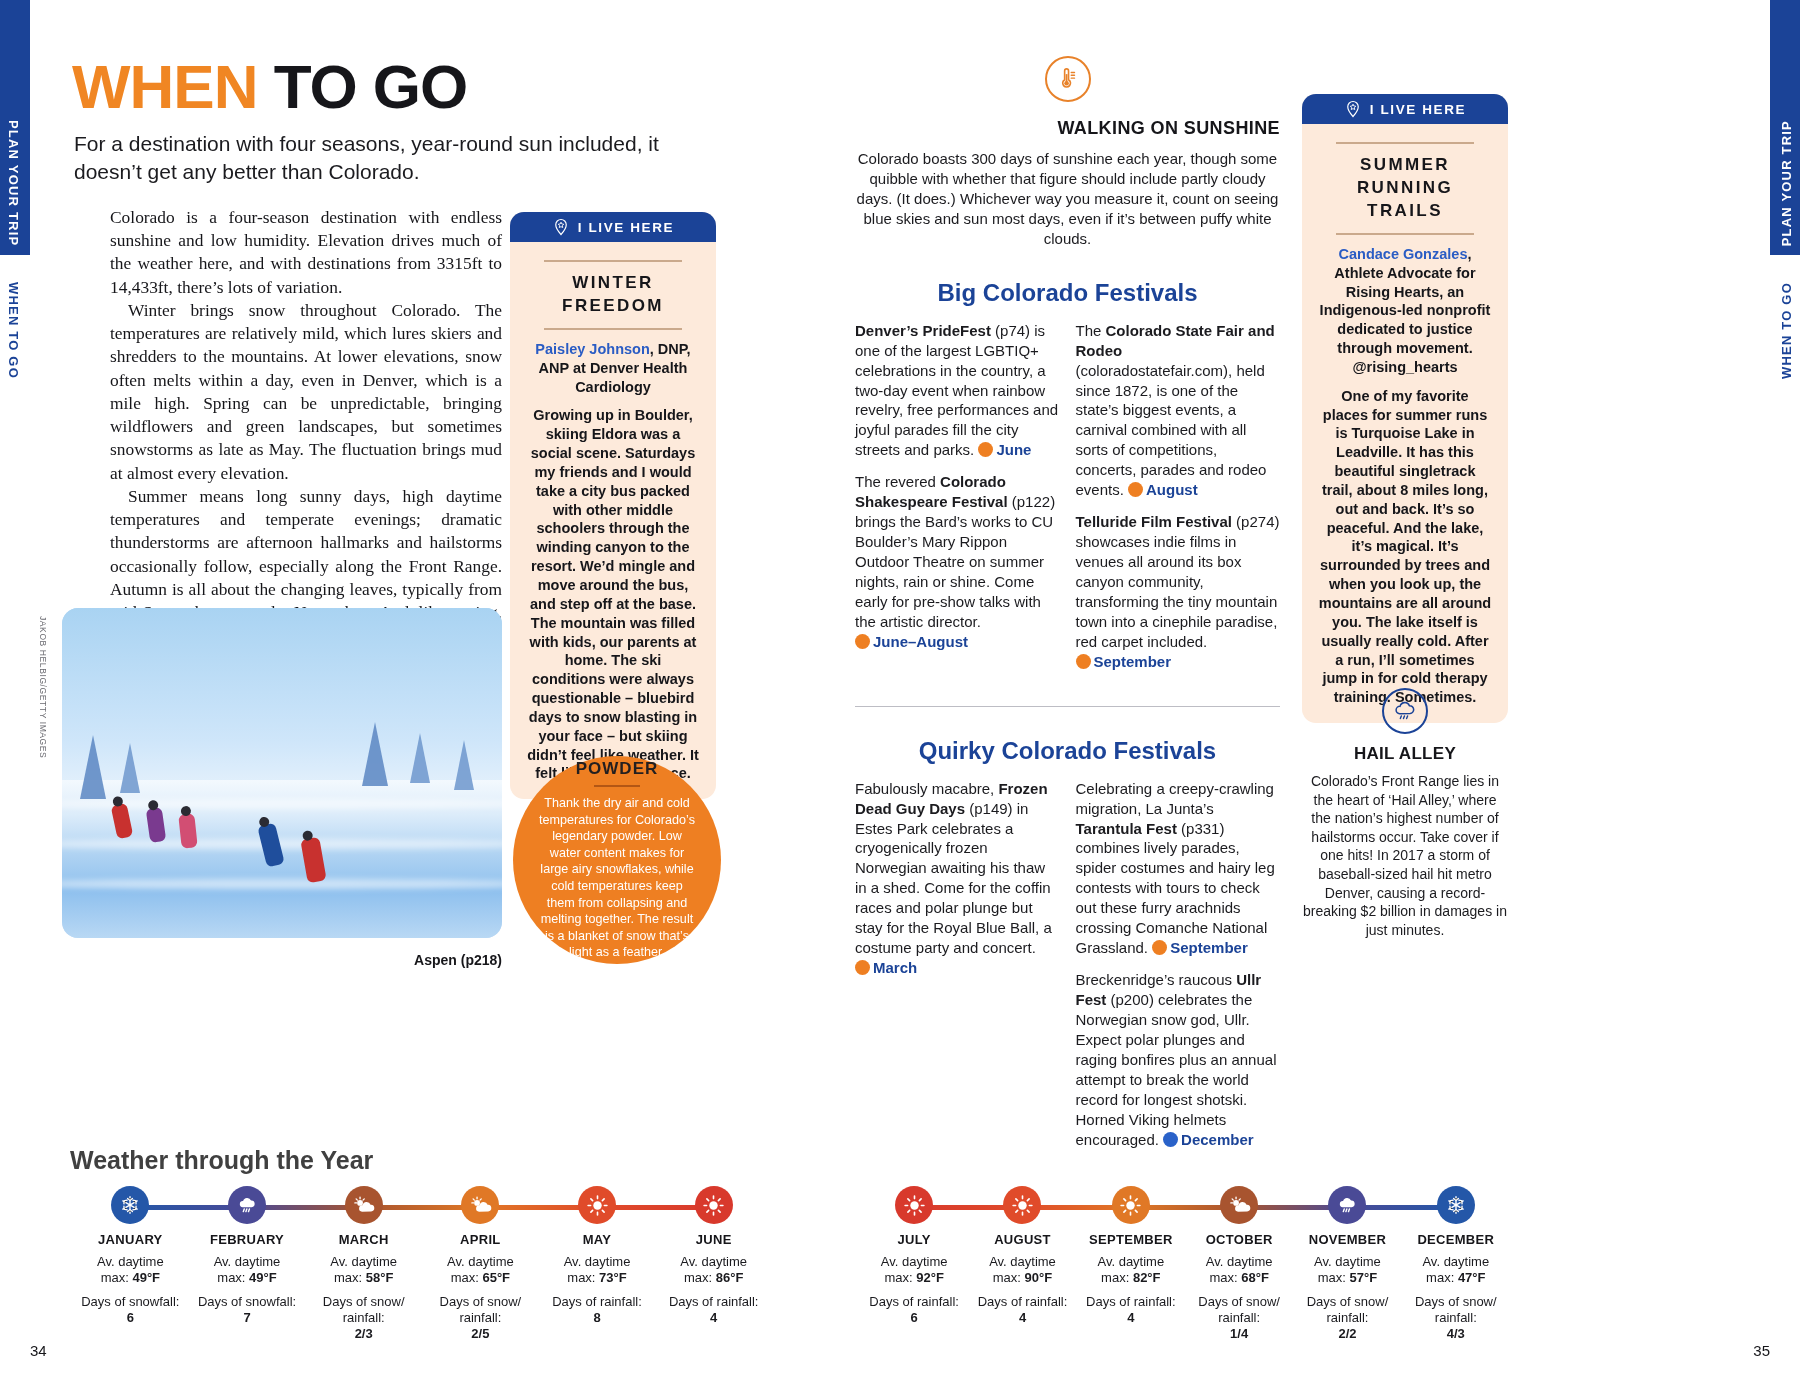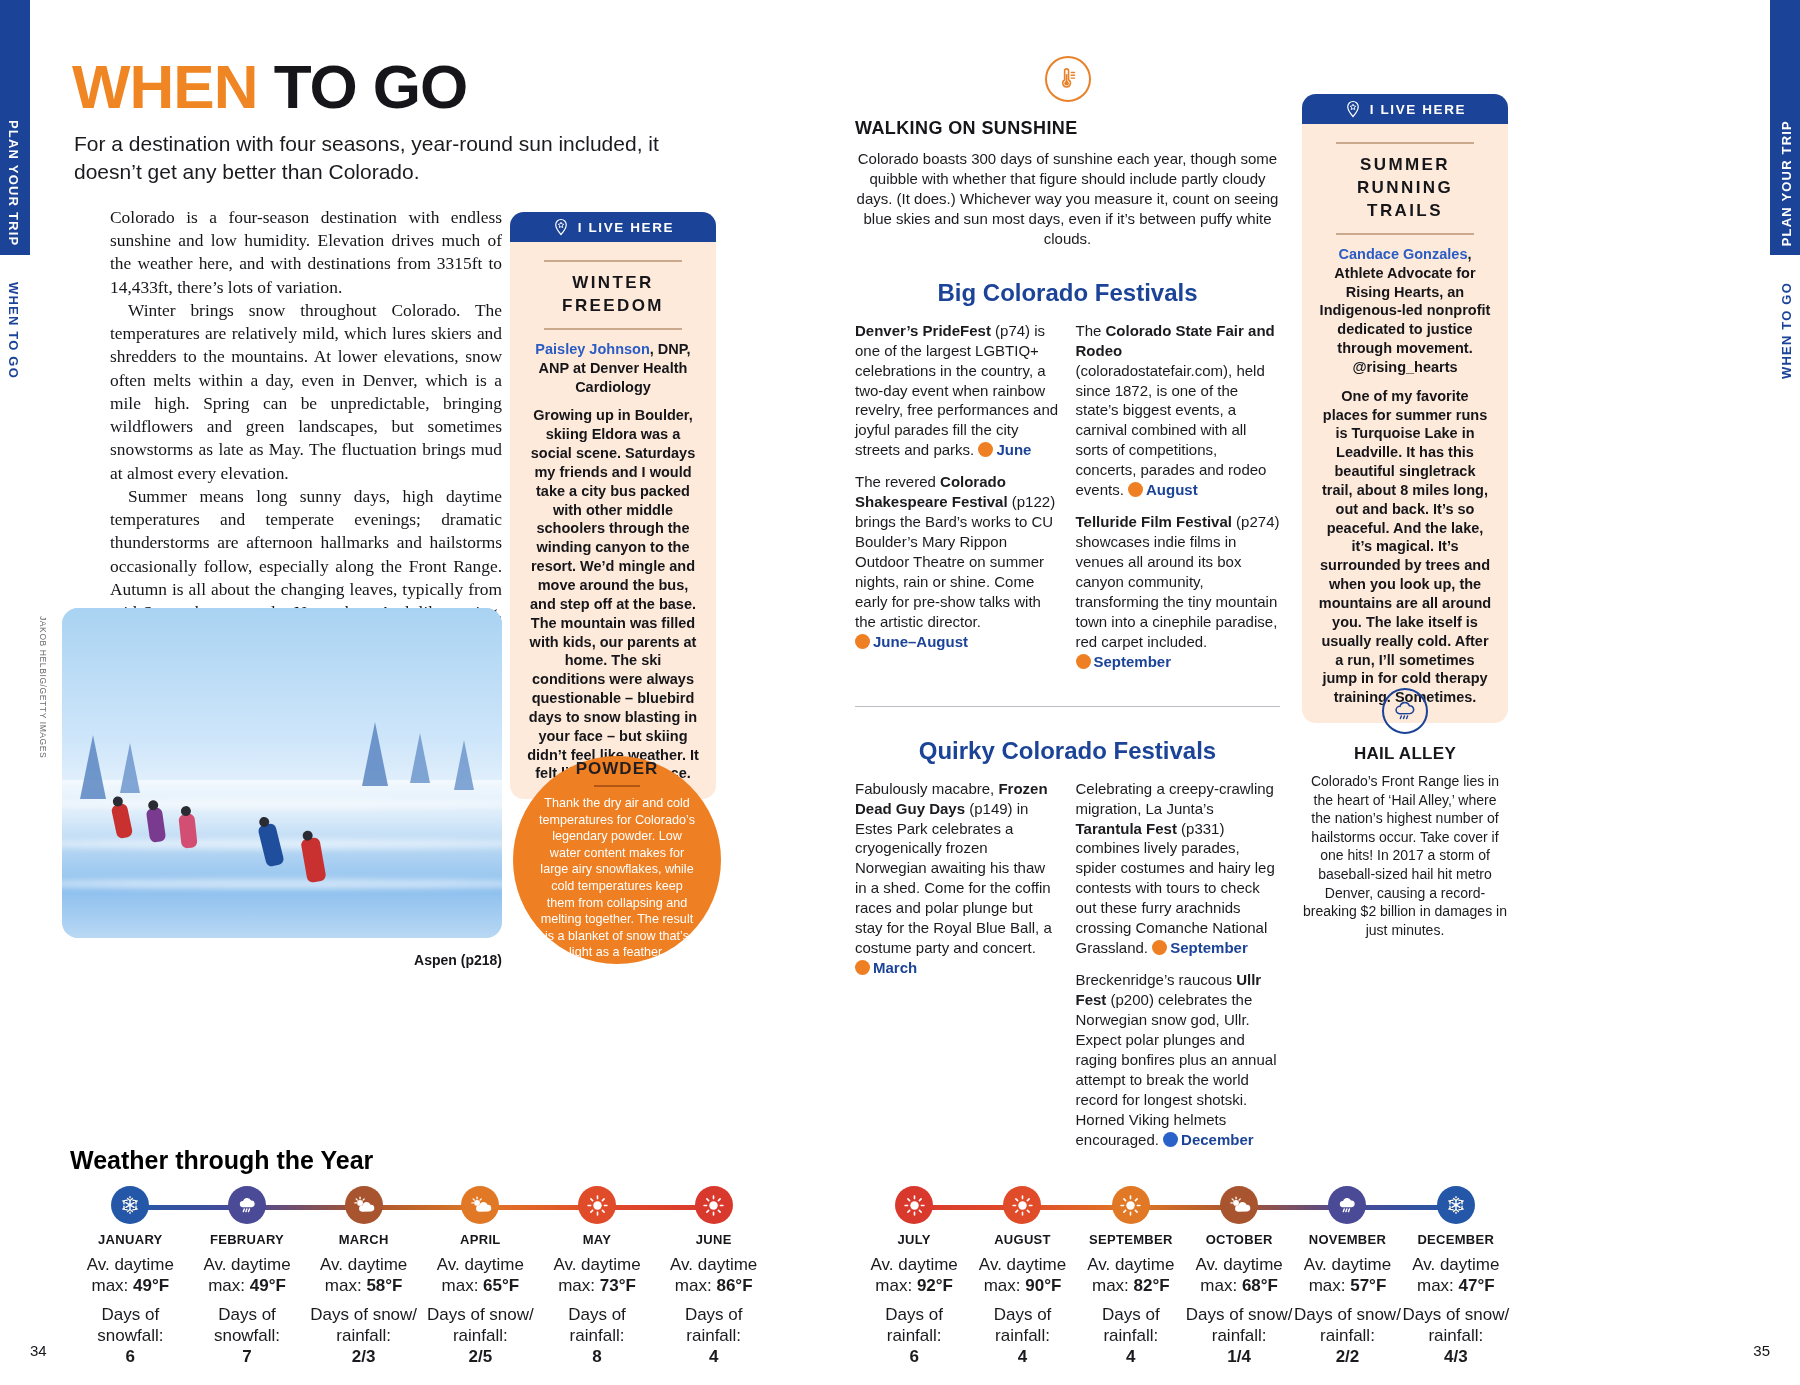--- a/index.html
+++ b/index.html
@@ -132,21 +132,21 @@
 
   
   .mid { position: absolute; left: 855px; top: 0; width: 425px; }
   .thermo-wrap { display:flex; justify-content:center; margin-top:56px; }
   .circ-icon {
     width: 46px; height: 46px; border-radius: 50%;
     border: 2px solid #e8822a; display: flex; align-items: center; justify-content: center;
   }
   .circ-icon.navy { border-color: #1b4397; }
   .mid-head {
-    text-align: left; font-size: 18px; font-weight: bold; letter-spacing: .4px;
+    text-align: right; font-size: 18px; font-weight: bold; letter-spacing: .4px;
     color: #16161a; margin-top: 16px;
   }
   .mid-intro {
     text-align: center; font-size: 15px; line-height: 1.33; color: #1b1b1f; margin-top: 10px;
   }
   .fest-title {
     text-align: center; font-size: 24px; font-weight: bold; color: #1b4397; margin-top: 30px;
   }
   .fest-grid { display: flex; gap: 16px; margin-top: 14px; }
   .fest-col { flex: 1; }
@@ -166,37 +166,37 @@
 
   
   .rcol { position: absolute; left: 1302px; width: 206px; }
   .hail-wrap { text-align: center; }
   .hail-title { font-size: 17px; font-weight: bold; color: #16161a; margin-top: 10px; letter-spacing:.3px;}
   .hail-text { font-size: 14px; line-height: 1.33; color: #1b1b1f; margin-top: 8px; text-align: center; }
 
   
   .wt-title {
     position: absolute; left: 70px; top: 1146px;
-    font-size: 25px; font-weight: bold; color: #000000;
+    font-size: 25px; font-weight: bold; color: #404040;
   }
   .wt-row { position: absolute; top: 1186px; display: flex; }
   .wt-row.left  { left: 72px;  width: 700px; }
   .wt-row.right { left: 860px; width: 650px; }
   .wt-cell { flex: 1; position: relative; text-align: center; }
   .wt-icon {
     width: 38px; height: 38px; border-radius: 50%;
     margin: 0 auto; position: relative; z-index: 2;
     display: flex; align-items: center; justify-content: center;
     color: #fff;
   }
   .wt-connector {
     position: absolute; top: 19px; height: 5px; z-index: 1;
   }
   .wt-month { font-size: 13px; font-weight: bold; color: #16161a; margin-top: 8px; letter-spacing: .3px;}
-  .wt-stat { font-size: 17px; color: #1b1b1f; margin-top: 7px; line-height: 1.25; text-align: center; }
+  .wt-stat { font-size: 13px; color: #1b1b1f; margin-top: 7px; line-height: 1.25; text-align: center; }
   .wt-stat b { font-weight: bold; }
 
   .folio { position: absolute; bottom: 26px; font-size: 15px; color: #16161a; font-weight: 500; }
   .folio.l { left: 30px; }
   .folio.r { right: 30px; }
 </style>
 </head>
 <body>
 
 <div class="page">

